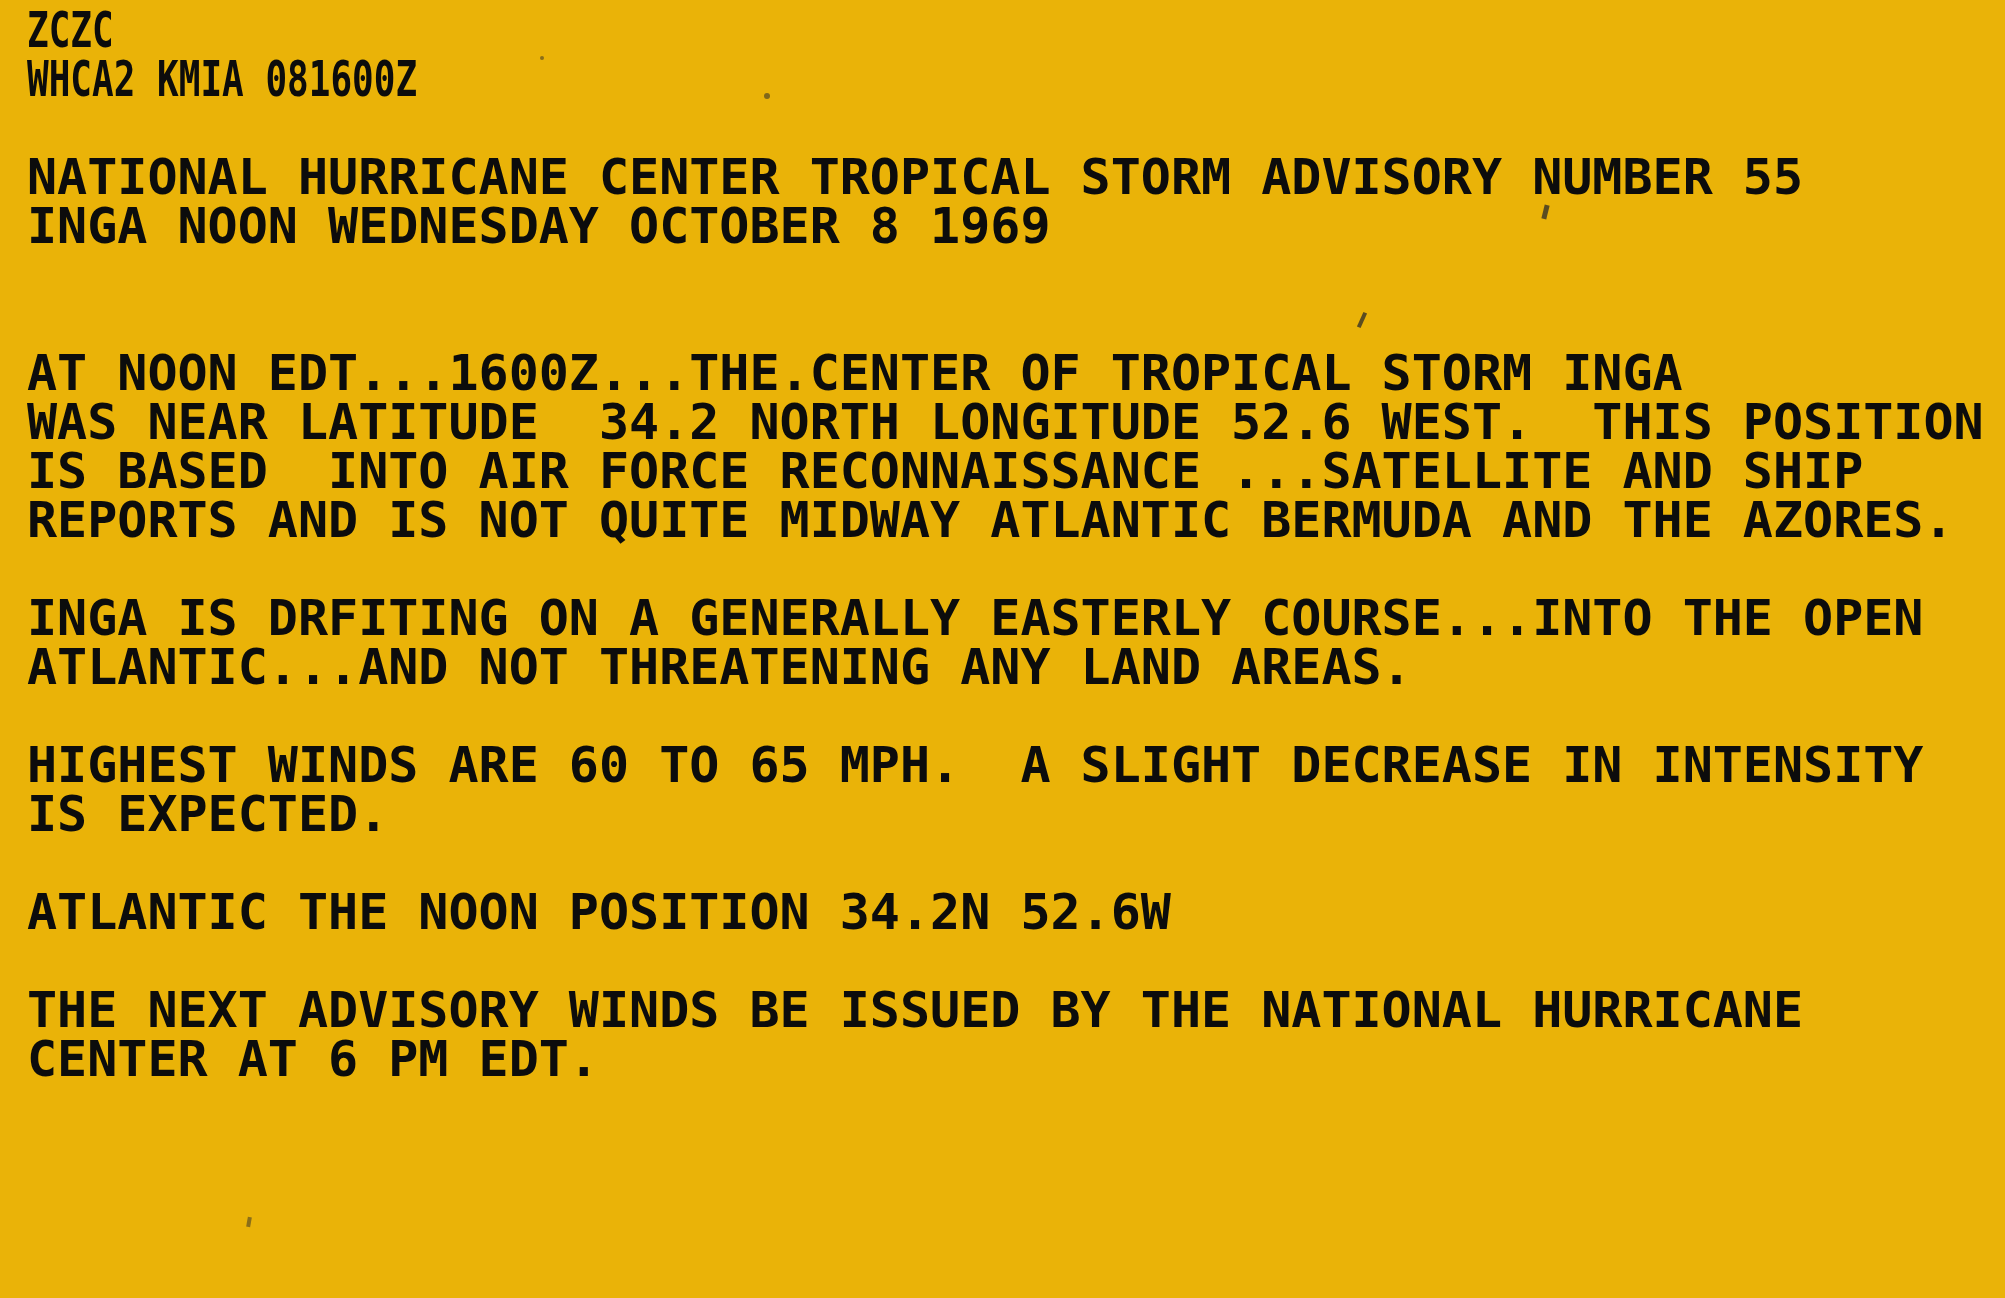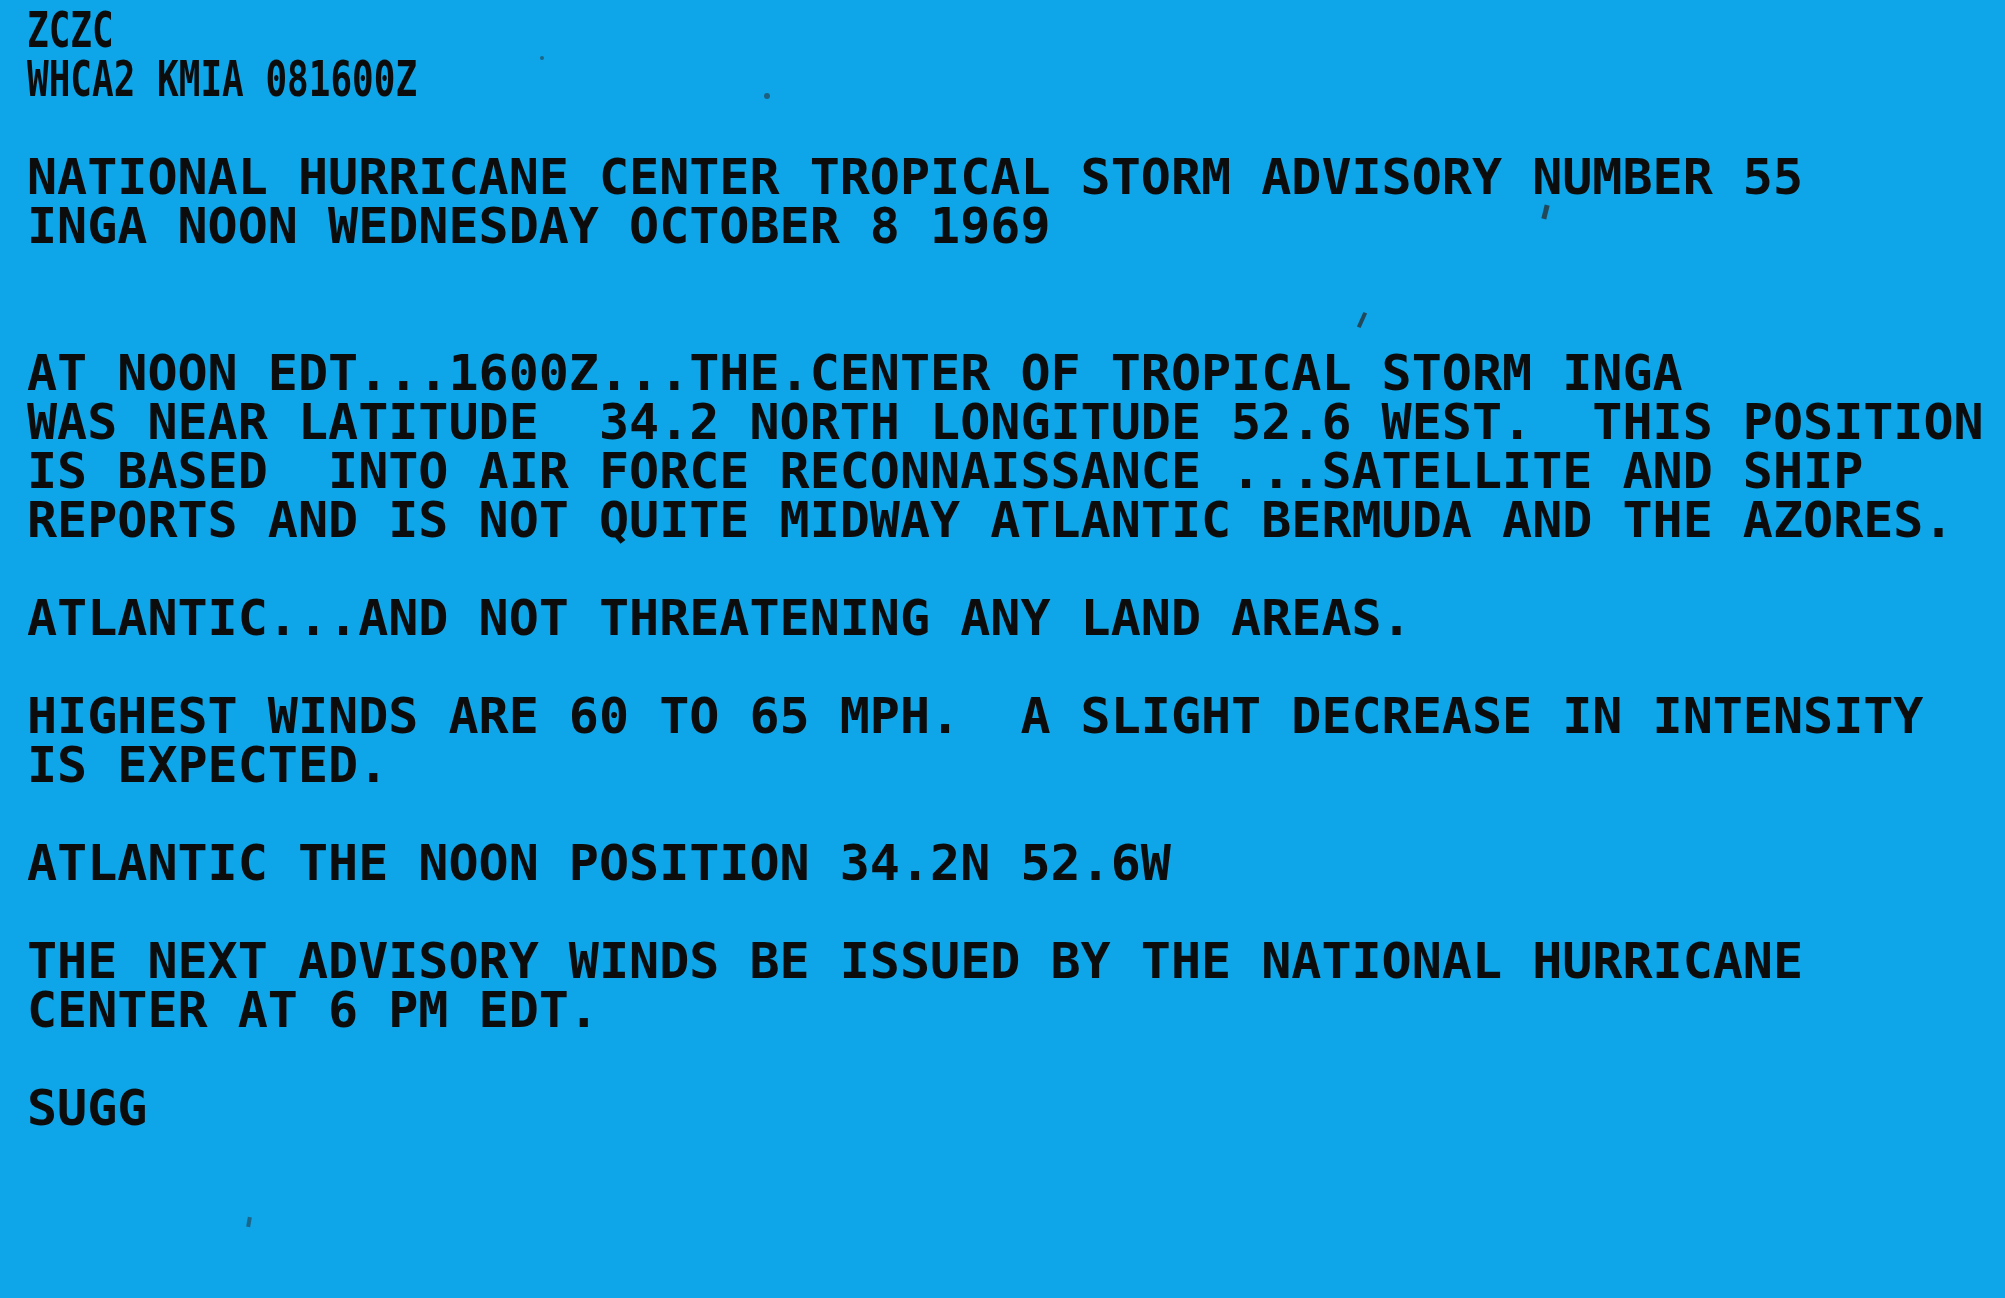--- a/index.html
+++ b/index.html
@@ -9,21 +9,21 @@
   body {
     width: 2005px;
     height: 1298px;
     background: #ffffff;
     overflow: hidden;
     position: relative;
   }
   .page {
     position: absolute;
     inset: 0;
-    background: #0ea5e9;
+    background: #eab308;
   }
   .doc {
     position: absolute;
     top: 6px;
     left: 27px;
     right: 0;
     color: #0c0c0c;
     font-family: "DejaVu Sans Mono", "Liberation Mono", monospace;
     font-weight: 700;
     font-size: 50px;
@@ -67,31 +67,31 @@
         <div class="line">&nbsp;</div>
         <div class="line">NATIONAL HURRICANE CENTER TROPICAL STORM ADVISORY NUMBER 55</div>
         <div class="line">INGA NOON WEDNESDAY OCTOBER 8 1969</div>
         <div class="line">&nbsp;</div>
         <div class="line">&nbsp;</div>
         <div class="line">AT NOON EDT...1600Z...THE.CENTER OF TROPICAL STORM INGA</div>
         <div class="line">WAS NEAR LATITUDE  34.2 NORTH LONGITUDE 52.6 WEST.  THIS POSITION</div>
         <div class="line">IS BASED  INTO AIR FORCE RECONNAISSANCE ...SATELLITE AND SHIP</div>
         <div class="line">REPORTS AND IS NOT QUITE MIDWAY ATLANTIC BERMUDA AND THE AZORES.</div>
         <div class="line">&nbsp;</div>
+        <div class="line">INGA IS DRFITING ON A GENERALLY EASTERLY COURSE...INTO THE OPEN</div>
         <div class="line">ATLANTIC...AND NOT THREATENING ANY LAND AREAS.</div>
         <div class="line">&nbsp;</div>
         <div class="line">HIGHEST WINDS ARE 60 TO 65 MPH.  A SLIGHT DECREASE IN INTENSITY</div>
         <div class="line">IS EXPECTED.</div>
         <div class="line">&nbsp;</div>
         <div class="line">ATLANTIC THE NOON POSITION 34.2N 52.6W</div>
         <div class="line">&nbsp;</div>
         <div class="line">THE NEXT ADVISORY WINDS BE ISSUED BY THE NATIONAL HURRICANE</div>
         <div class="line">CENTER AT 6 PM EDT.</div>
         <div class="line">&nbsp;</div>
-        <div class="line">SUGG</div>
       </div>
   </div>
   <div class="speck speck-1"></div>
   <div class="speck speck-2"></div>
   <div class="speck speck-3"></div>
   <div class="speck speck-4"></div>
   <div class="speck speck-5"></div>
 </div>
 
 </body></html>

